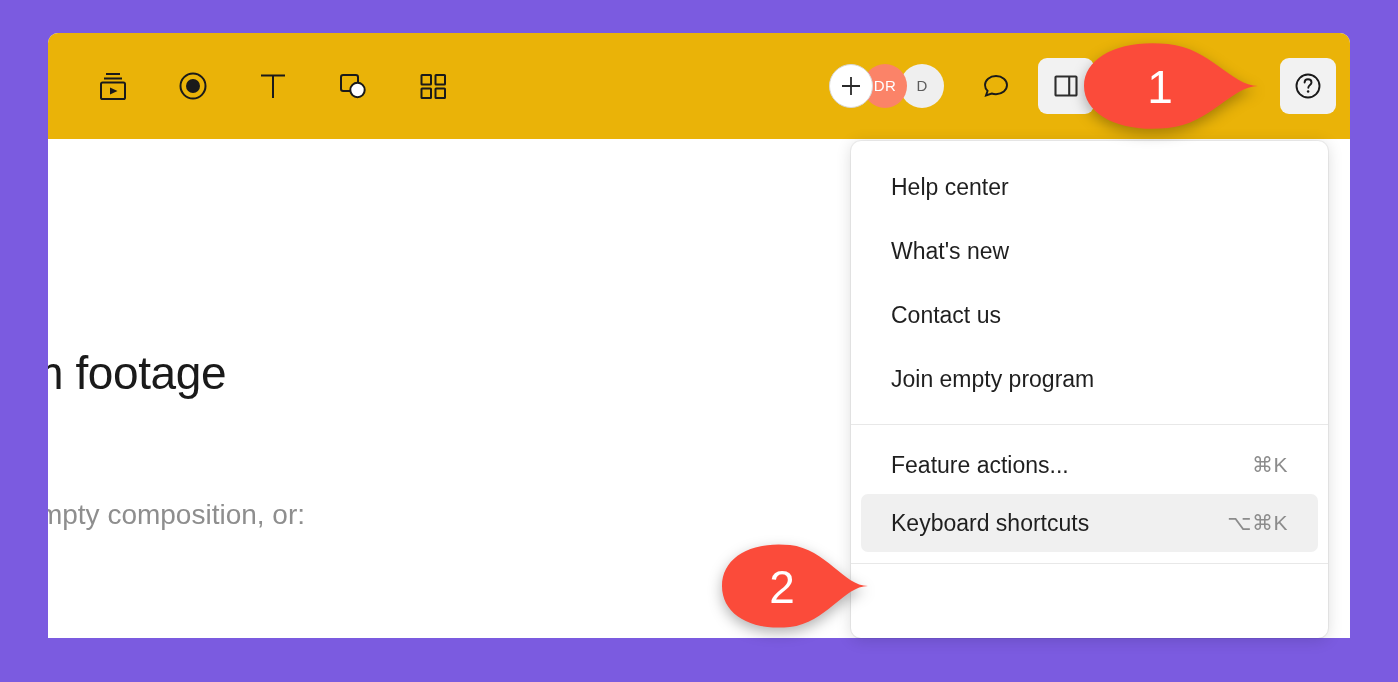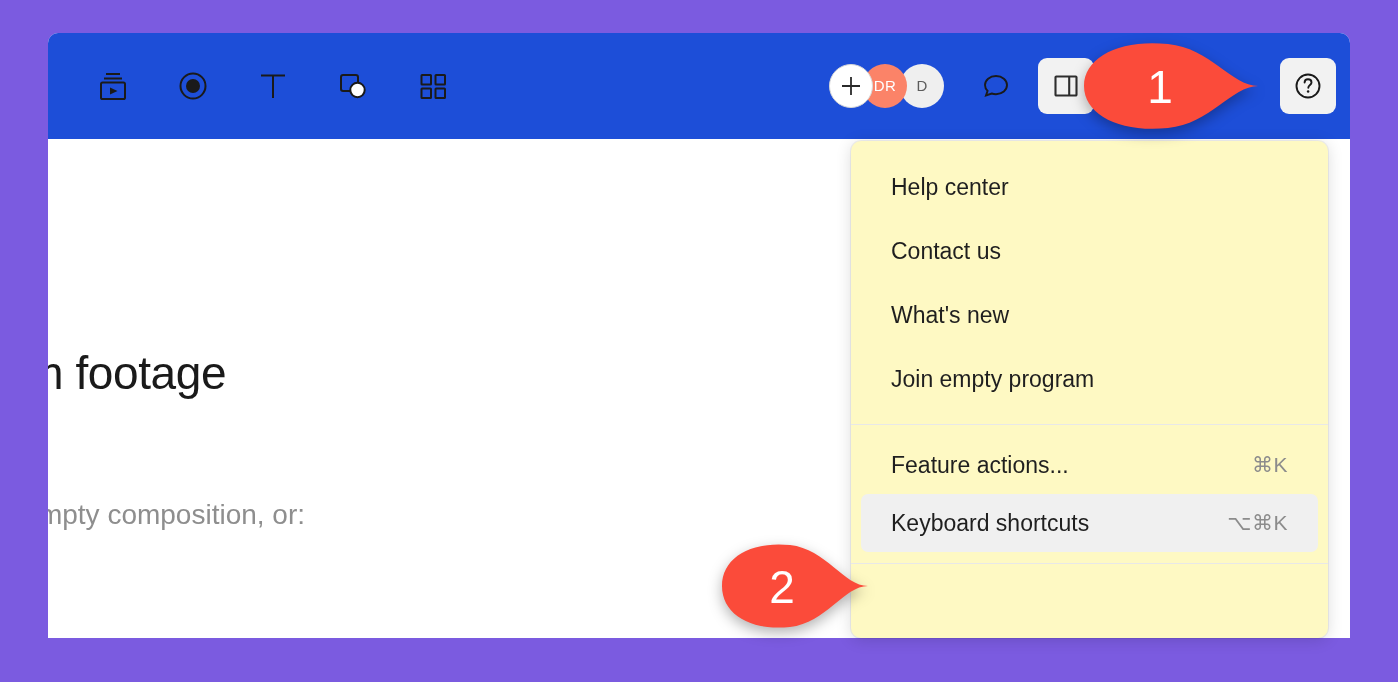--- a/index.html
+++ b/index.html
@@ -20,21 +20,21 @@
     background:#ffffff;
     border-top-left-radius:10px;
     border-top-right-radius:10px;
     overflow:hidden;
   }
 
   
   .toolbar{
     position:absolute; left:0; top:0;
     width:1302px; height:131px;
-    background:#1d4ed8;
+    background:#eab308;
     border-bottom:1px solid #e6e6e6;
   }
 
   .tool-group-left{
     position:absolute; left:40px; top:0; height:105px;
     display:flex; align-items:center; gap:30px;
   }
   .tool-btn{
     width:50px; height:50px;
     display:flex; align-items:center; justify-content:center;
@@ -93,21 +93,21 @@
   .subline{
     position:absolute; left:-48px; top:360px;
     font-size:28px; color:#8e8e8e; white-space:nowrap;
   }
 
   
   .dropdown{
     position:absolute;
     left:851px; top:141px;
     width:477px; height:497px;
-    background:#fef9c3;
+    background:#ffffff;
     border-radius:10px;
     box-shadow:0 2px 16px rgba(0,0,0,.14), 0 0 0 1px rgba(0,0,0,.05);
     overflow:hidden;
     z-index:10;
   }
   .menu-section{ padding:14px 0 13px 0; }
   .menu-section.sec2{ padding:11px 0 11px 0; }
   .menu-divider{ height:1px; background:#e8e8e8; }
   .menu-item{
     height:64px;
@@ -231,24 +231,24 @@
     </div>
   </div>
 
   <div class="dropdown">
 
     <div class="menu-section">
       <div class="menu-item">
         <span class="menu-label">Help center</span>
       </div>
       <div class="menu-item">
+        <span class="menu-label">What's new</span>
+      </div>
+      <div class="menu-item">
         <span class="menu-label">Contact us</span>
-      </div>
-      <div class="menu-item">
-        <span class="menu-label">What's new</span>
       </div>
       <div class="menu-item">
         <span class="menu-label">Join empty program</span>
       </div>
     </div>
 
     <div class="menu-divider"></div>
 
     <div class="menu-section sec2">
       <div class="menu-item sc">

